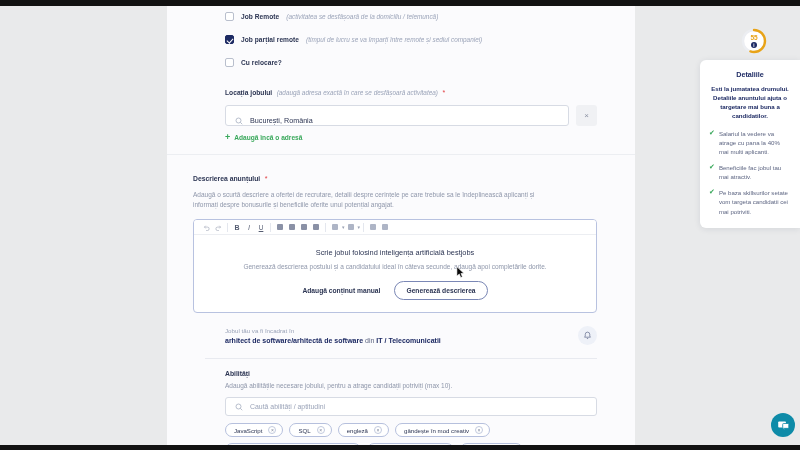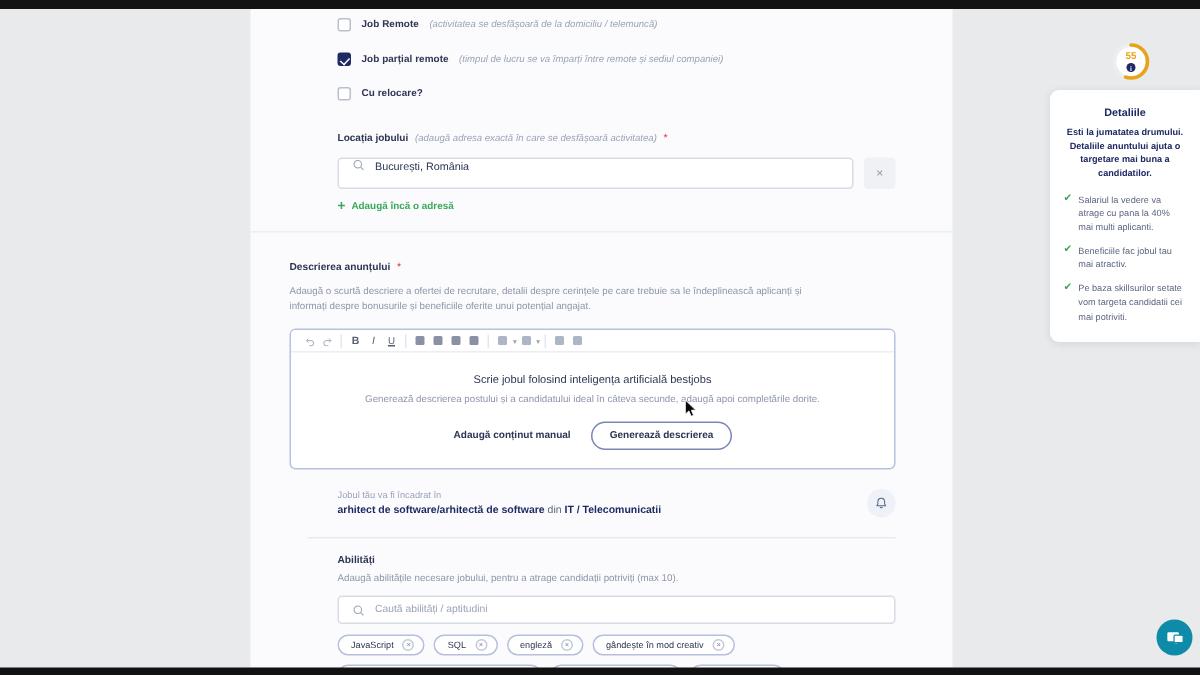--- a/index.html
+++ b/index.html
@@ -40,21 +40,21 @@
   .chk-hint { font-size: 6.4px; color: #9aa3b8; font-style: italic; }
 
   
   .loc-wrap { padding: 9px 38px 0 58px; }
   .fld-label { font-size: 6.7px; color: #2c3553; font-weight: bold; }
   .fld-hint { font-size: 6.4px; color: #9aa3b8; font-style: italic; font-weight: normal; }
   .req { color: #e0393e; font-size: 7px; }
   .loc-row { display: flex; align-items: center; gap: 7px; margin-top: 6px; }
   .loc-input {
     flex: 1; height: 21px; border: 1px solid #d7dbe4; border-radius: 3px; background: #fff;
-    display: flex; align-items: flex-start; gap: 7px; padding: 0 9px;
+    display: flex; align-items: flex-end; gap: 7px; padding: 0 9px;
   }
   .loc-val { font-size: 7.2px; color: #2c3553; }
   .loc-x {
     width: 21px; height: 21px; border-radius: 3px; background: #f0f1f4;
     display: flex; align-items: center; justify-content: center;
     color: #8d93a4; font-size: 8px;
   }
   .add-addr {
     margin-top: 7px; display: flex; align-items: center; gap: 4px;
     font-size: 6.6px; color: #39a85b; font-weight: bold;

